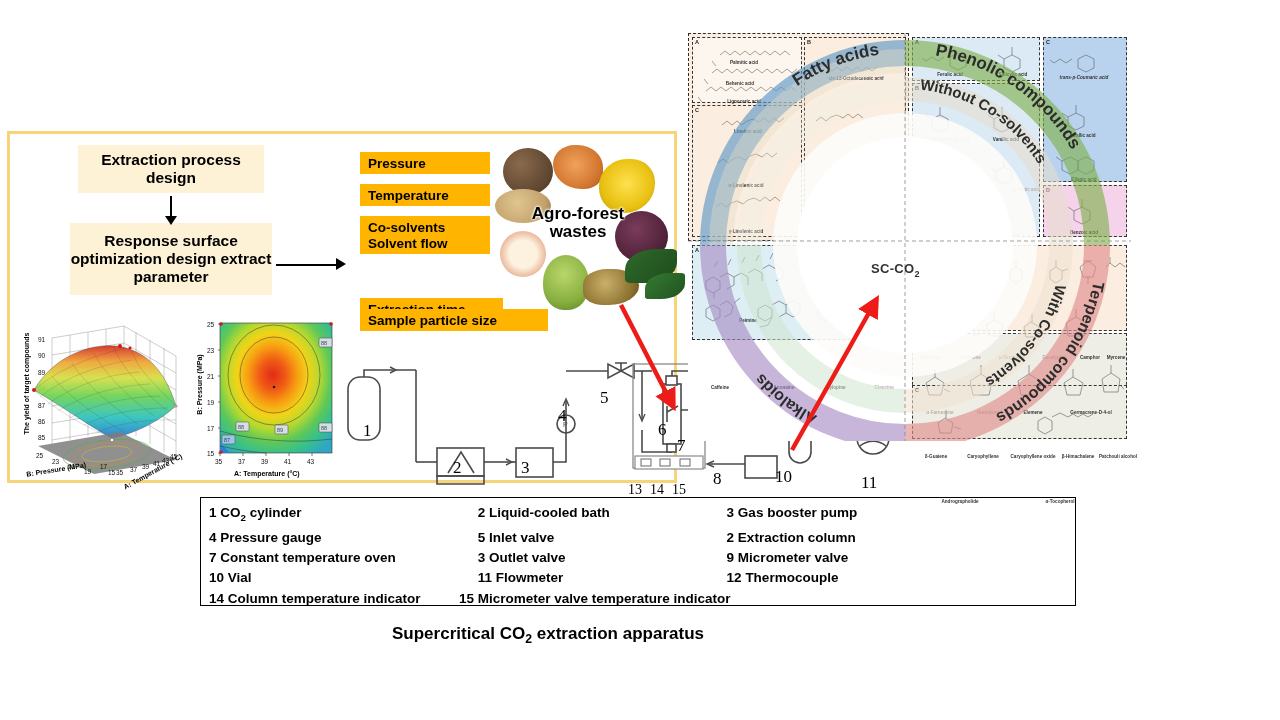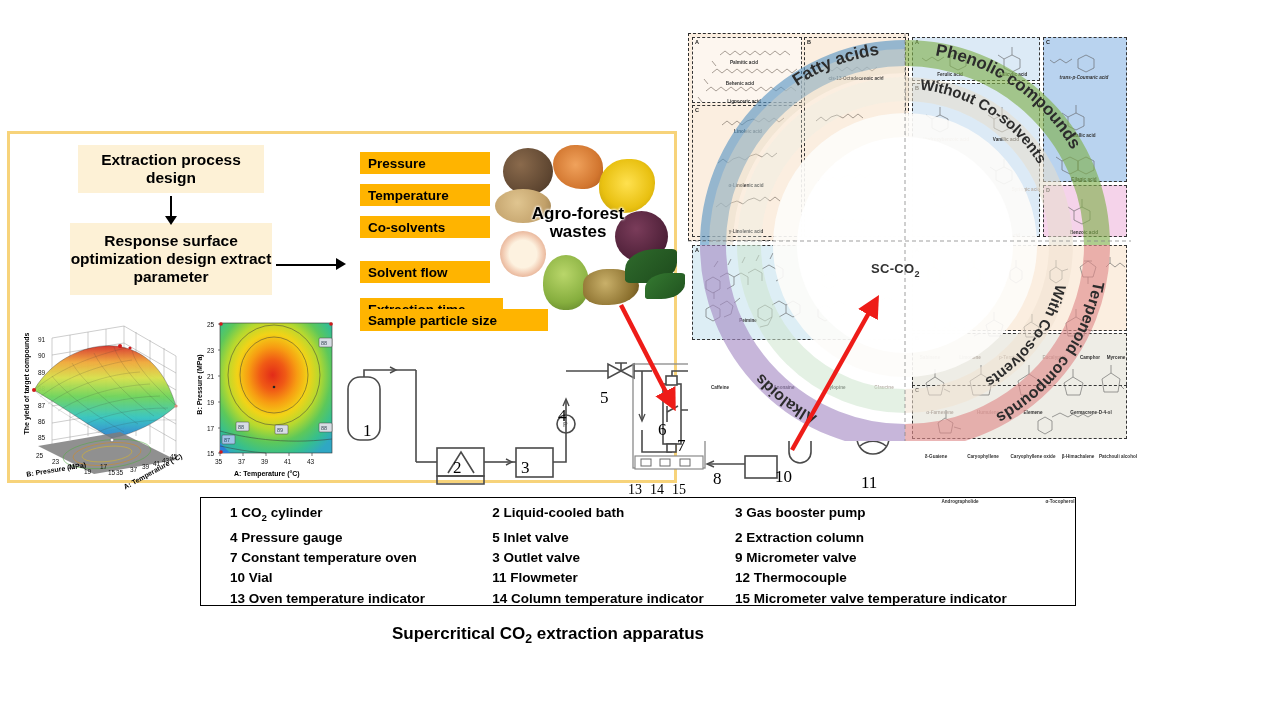--- a/index.html
+++ b/index.html
@@ -46,21 +46,21 @@
 
   
   #apparatus{left:330px;top:360px;width:570px;height:140px;}
 
   .num{position:absolute;font-size:17px;color:#000;font-family:"Liberation Serif",serif;}
 
   
   #legend-box{left:200px;top:497px;width:876px;height:109px;
       border:1.5px solid #000;background:#fff;box-sizing:border-box;
       padding:5px 0 0 8px;}
-  #legend-box .lrow{display:flex;font-size:13.5px;font-weight:bold;line-height:20.2px;margin-left:21px;}
+  #legend-box .lrow{display:flex;font-size:13.5px;font-weight:bold;line-height:20.2px;}
   #legend-box .c1{width:270px;}
   #legend-box .c2{width:250px;}
   #legend-box .c3{width:350px;}
   sub{font-size:0.72em;}
 
   
   #caption{left:0;top:624px;width:1096px;text-align:center;
       font-size:17px;font-weight:bold;color:#000;}
 
   
@@ -91,21 +91,21 @@
 <div class="cream-box abs" id="box-rsm">Response surface optimization design extract parameter</div>
 
 <div class="abs" id="arrow-down-shaft"></div>
 <div class="abs" id="arrow-down-head"></div>
 <div class="abs" id="arrow-right-shaft"></div>
 <div class="abs" id="arrow-right-head"></div>
 
 <div class="param-tag" style="left:360px;top:152px;width:122px;">Pressure</div>
 <div class="param-tag" style="left:360px;top:184px;width:122px;">Temperature</div>
 <div class="param-tag" style="left:360px;top:216px;width:122px;">Co-solvents</div>
-<div class="param-tag" style="left:360px;top:261px;width:122px;">Solvent flow</div>
+<div class="param-tag" style="left:360px;top:232px;width:122px;">Solvent flow</div>
 <div class="param-tag" style="left:360px;top:278px;width:135px;margin-top:20px;">Extraction time</div>
 <div class="param-tag" style="left:360px;top:309px;width:180px;">Sample particle size</div>
 
 <div class="abs" id="wastes-cluster">
   <div class="waste-blob" style="left:8px;top:3px;width:50px;height:47px;background:radial-gradient(circle at 35% 35%,#8a6a4c,#5d4530 70%,#3e2e1f);"></div>
   <div class="waste-blob" style="left:58px;top:0px;width:50px;height:44px;border-radius:46% 54% 40% 60%;background:radial-gradient(circle at 45% 45%,#f0a25c,#d2762f 65%,#a8551c);"></div>
   <div class="waste-blob" style="left:104px;top:14px;width:56px;height:54px;border-radius:50% 42% 55% 45%;background:radial-gradient(circle at 50% 45%,#ffe14f,#e9c112 60%,#b99406);"></div>
   <div class="waste-blob" style="left:0px;top:44px;width:56px;height:34px;border-radius:50%;background:radial-gradient(circle at 40% 40%,#e0c590,#c2a16a 70%,#9b7e4e);"></div>
   <div class="waste-blob" style="left:120px;top:66px;width:53px;height:51px;background:radial-gradient(circle at 40% 35%,#7a3c5a,#4e2038 70%,#331326);"></div>
   <div class="waste-blob" style="left:5px;top:86px;width:46px;height:46px;background:radial-gradient(circle at 50% 50%,#fdf2e0 42%,#f1c9b0 62%,#d99a7a 88%,#b9755a);"></div>
@@ -370,21 +370,20 @@
     <div class="c1">7 Constant temperature oven</div>
     <div class="c2">3 Outlet valve</div>
     <div class="c3">9 Micrometer valve</div>
   </div>
   <div class="lrow">
     <div class="c1">10 Vial</div>
     <div class="c2">11 Flowmeter</div>
     <div class="c3">12 Thermocouple</div>
   </div>
   <div class="lrow">
-    <div class="c1">13 Oven temperature indicator</div>
     <div class="c2">14 Column temperature indicator</div>
     <div class="c3">15 Micrometer valve temperature indicator</div>
   </div>
 </div>
 
 <div class="abs" id="caption">Supercritical CO<sub>2</sub> extraction apparatus</div>
 
 <div class="abs" id="compounds-panel">
 
   <div class="quad" style="left:0;top:0;width:221px;height:208px;background:#fbeee0;border:1px dashed #2b2b2b;"></div>

